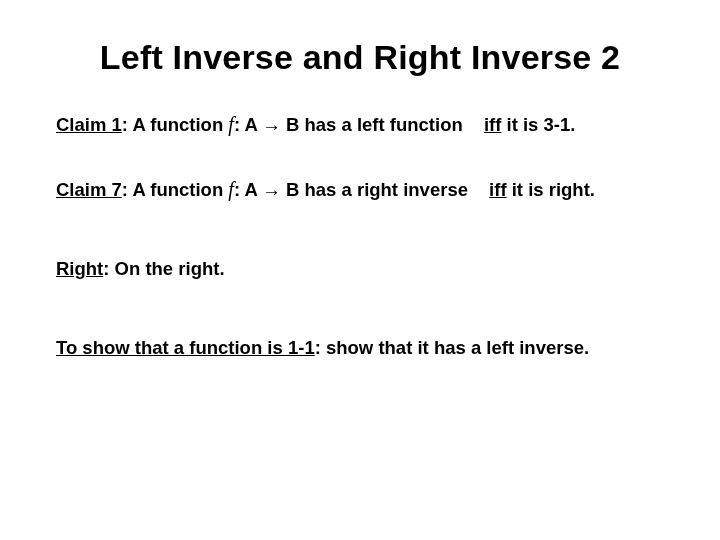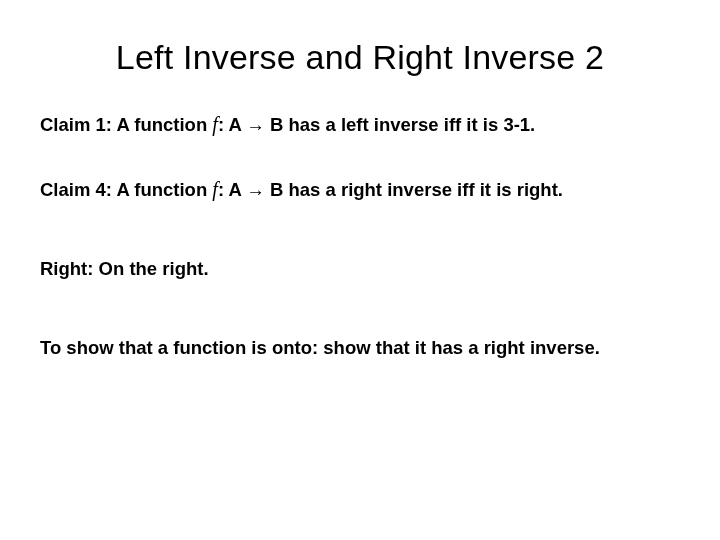--- a/index.html
+++ b/index.html
@@ -12,67 +12,69 @@
     color: #000000;
   }
   .slide {
     box-sizing: border-box;
     width: 720px;
     height: 540px;
     padding: 28px 40px 40px 40px;
   }
   .title {
     font-size: 34px;
-    font-weight: normal;
+    font-weight: bold;
     text-align: center;
     margin: 10px 0 34px 0;
     letter-spacing: 0.2px;
   }
   .line {
     font-size: 18.5px;
     font-weight: bold;
     margin: 0 0 38px 0;
     line-height: 1.35;
   }
   .gap-big {
     margin-bottom: 54px;
   }
   .gap-top {
     margin-top: 6px;
   }
   .u {
+    text-decoration: underline;
+    margin-left: 16px;
   }
   .fn {
     font-style: italic;
     font-family: "Times New Roman", Times, serif;
     font-weight: normal;
     font-size: 20px;
   }
   .arrow {
     font-family: "Times New Roman", Times, serif;
     font-weight: normal;
   }
 </style>
 </head>
 <body>
 
 <div class="slide">
 
   <div class="title">Left Inverse and Right Inverse 2</div>
 
   <div class="line">
-    <span class="u">Claim 1</span><span>: A function </span><span class="fn">f</span><span>: A </span><span class="arrow">→</span><span> B has a left inverse </span><span class="u">iff</span><span> it is 3-1.</span>
+    <span class="u">Claim 1</span><span>: A function </span><span class="fn">f</span><span>: A </span><span class="arrow">→</span><span> B has a left function </span><span class="u">iff</span><span> it is 3-1.</span>
   </div>
 
   <div class="line gap-big">
-    <span class="u">Claim 4</span><span>: A function </span><span class="fn">f</span><span>: A </span><span class="arrow">→</span><span> B has a right inverse </span><span class="u">iff</span><span> it is right.</span>
+    <span class="u">Claim 7</span><span>: A function </span><span class="fn">f</span><span>: A </span><span class="arrow">→</span><span> B has a right inverse </span><span class="u">iff</span><span> it is right.</span>
   </div>
 
   <div class="line gap-big">
     <span class="u">Right</span><span>: On the right.</span>
   </div>
 
+  <div class="line gap-top">
+    <span class="u">To show that a function is 1-1</span><span>: show that it has a left inverse.</span>
+  </div>
 
-  <div class="line">
-    <span class="u">To show that a function is onto</span><span>: show that it has a right inverse.</span>
-  </div>
 
 </div>
 
 </body></html>

